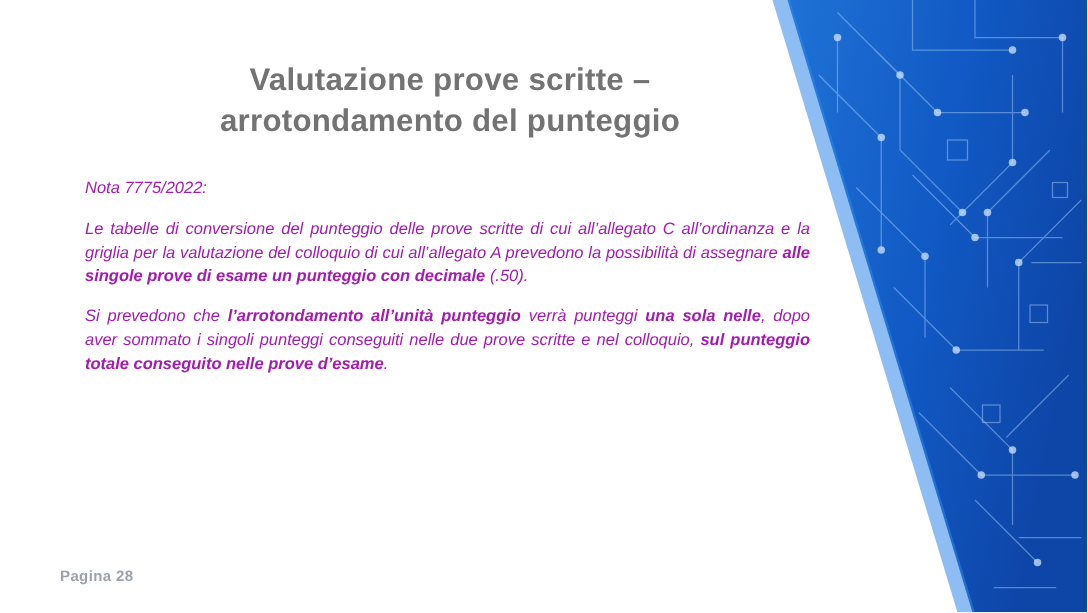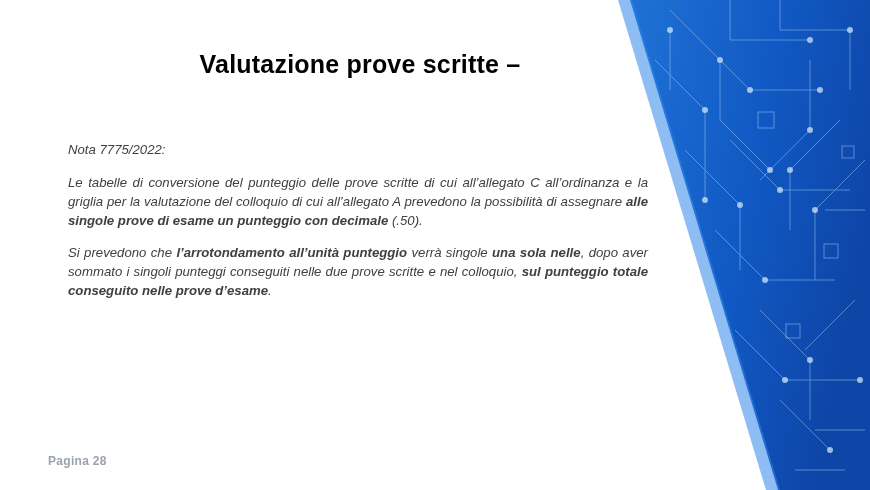--- a/index.html
+++ b/index.html
@@ -34,37 +34,37 @@
     display: block;
   }
 
   
   .title {
     position: absolute;
     left: 60px;
     top: 48px;
     width: 600px;
     text-align: center;
-    color: #000000;
+    color: #737373;
     font-size: 25px;
     font-weight: bold;
     line-height: 1.33;
     letter-spacing: 0.2px;
   }
   .title .line {
     display: block;
   }
 
   
   .body-block {
     position: absolute;
     left: 68px;
     top: 140px;
     width: 580px;
-    color: #404040;
+    color: #a21caf;
     font-size: 13.2px;
     line-height: 1.45;
   }
   .para {
     margin: 0 0 12px 0;
     font-style: italic;
     text-align: justify;
   }
   .para.nota {
     margin-bottom: 14px;
@@ -156,23 +156,24 @@
         <rect x="148" y="112" width="16" height="16"></rect>
         <rect x="214" y="244" width="14" height="14"></rect>
         <rect x="176" y="324" width="14" height="14"></rect>
         <rect x="232" y="146" width="12" height="12"></rect>
       </g>
     </svg>
   </div>
 
   <div class="title">
     <span class="line">Valutazione prove scritte –</span>
+    <span class="line">arrotondamento del punteggio</span>
   </div>
 
   <div class="body-block">
     <p class="para nota"><span>Nota 7775/2022:</span></p>
     <p class="para"><span>Le tabelle di conversione del punteggio delle prove scritte di cui all’allegato C all’ordinanza e la griglia per la valutazione del colloquio di cui all’allegato A prevedono la possibilità di assegnare </span><b>alle singole prove di esame un punteggio con decimale </b><span>(.50).</span></p>
-    <p class="para"><span>Si prevedono che </span><b>l’arrotondamento all’unità punteggio </b><span>verrà singole </span><b>una sola nelle</b><span>, dopo aver sommato i singoli punteggi conseguiti nelle due prove scritte e nel colloquio, </span><b>sul punteggio totale conseguito nelle prove d’esame</b><span>.</span></p>
+    <p class="para"><span>Si prevedono che </span><b>l’arrotondamento all’unità punteggio </b><span>verrà punteggi </span><b>una sola nelle</b><span>, dopo aver sommato i singoli punteggi conseguiti nelle due prove scritte e nel colloquio, </span><b>sul punteggio totale conseguito nelle prove d’esame</b><span>.</span></p>
   </div>
 
   <div class="page-num">Pagina 28</div>
 
 </div>
 
 </body></html>

